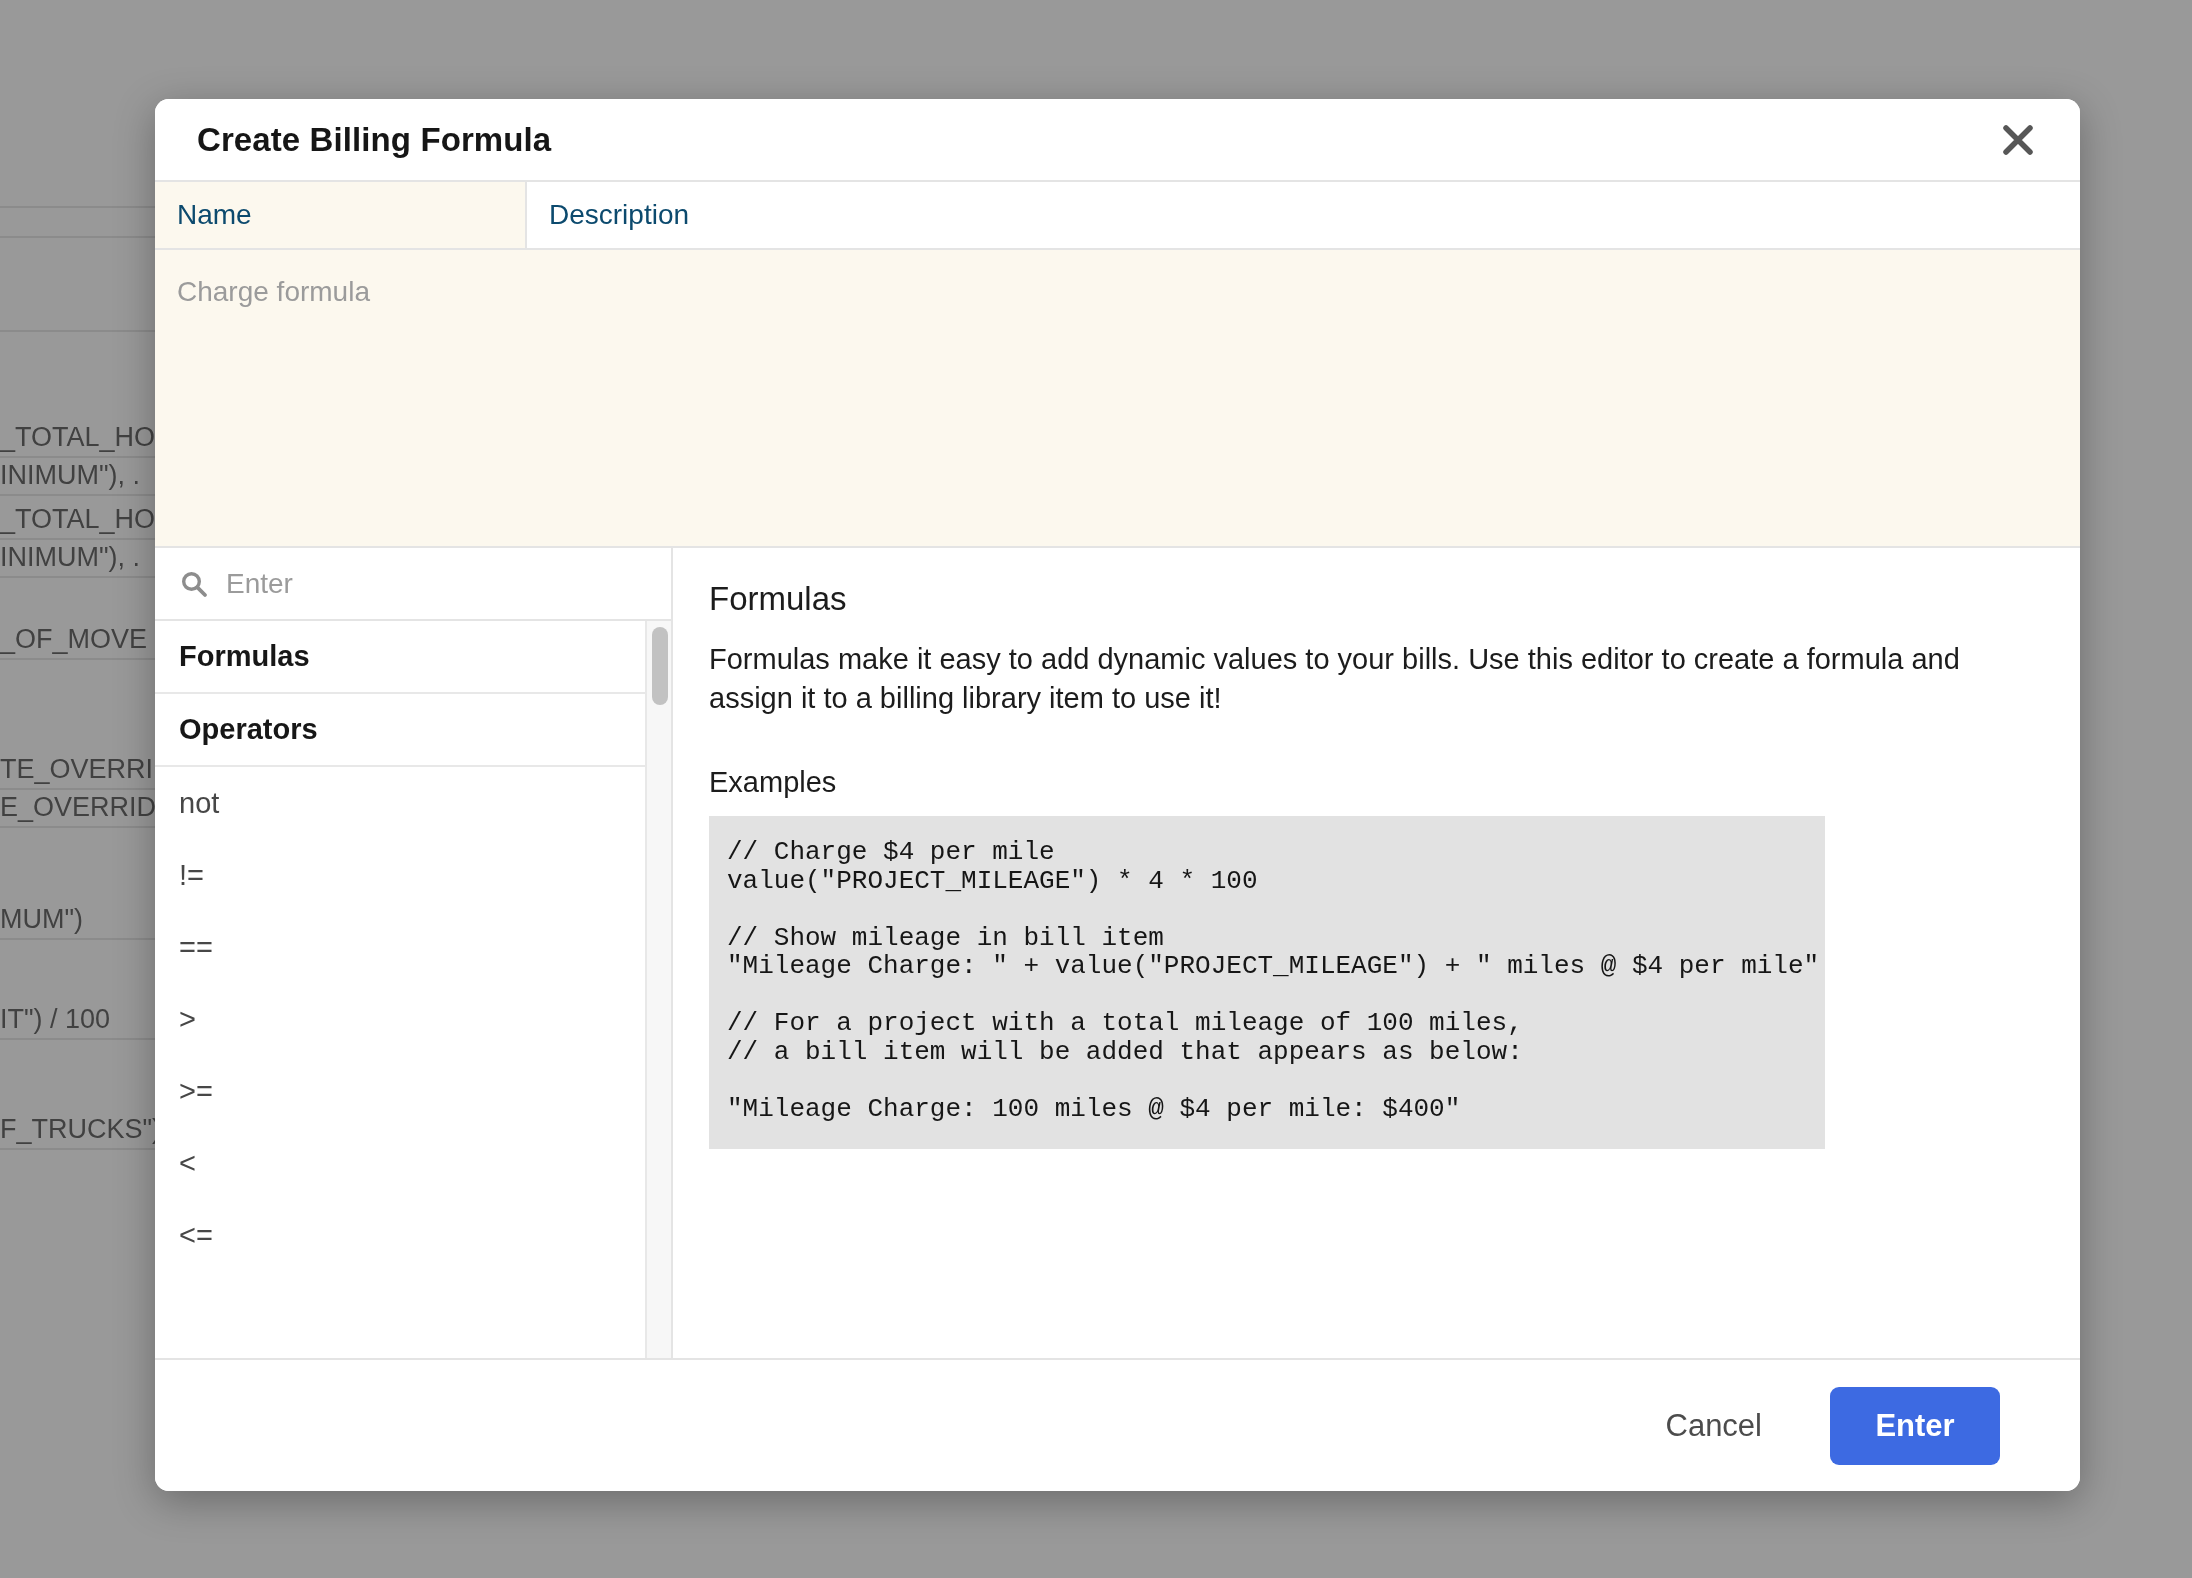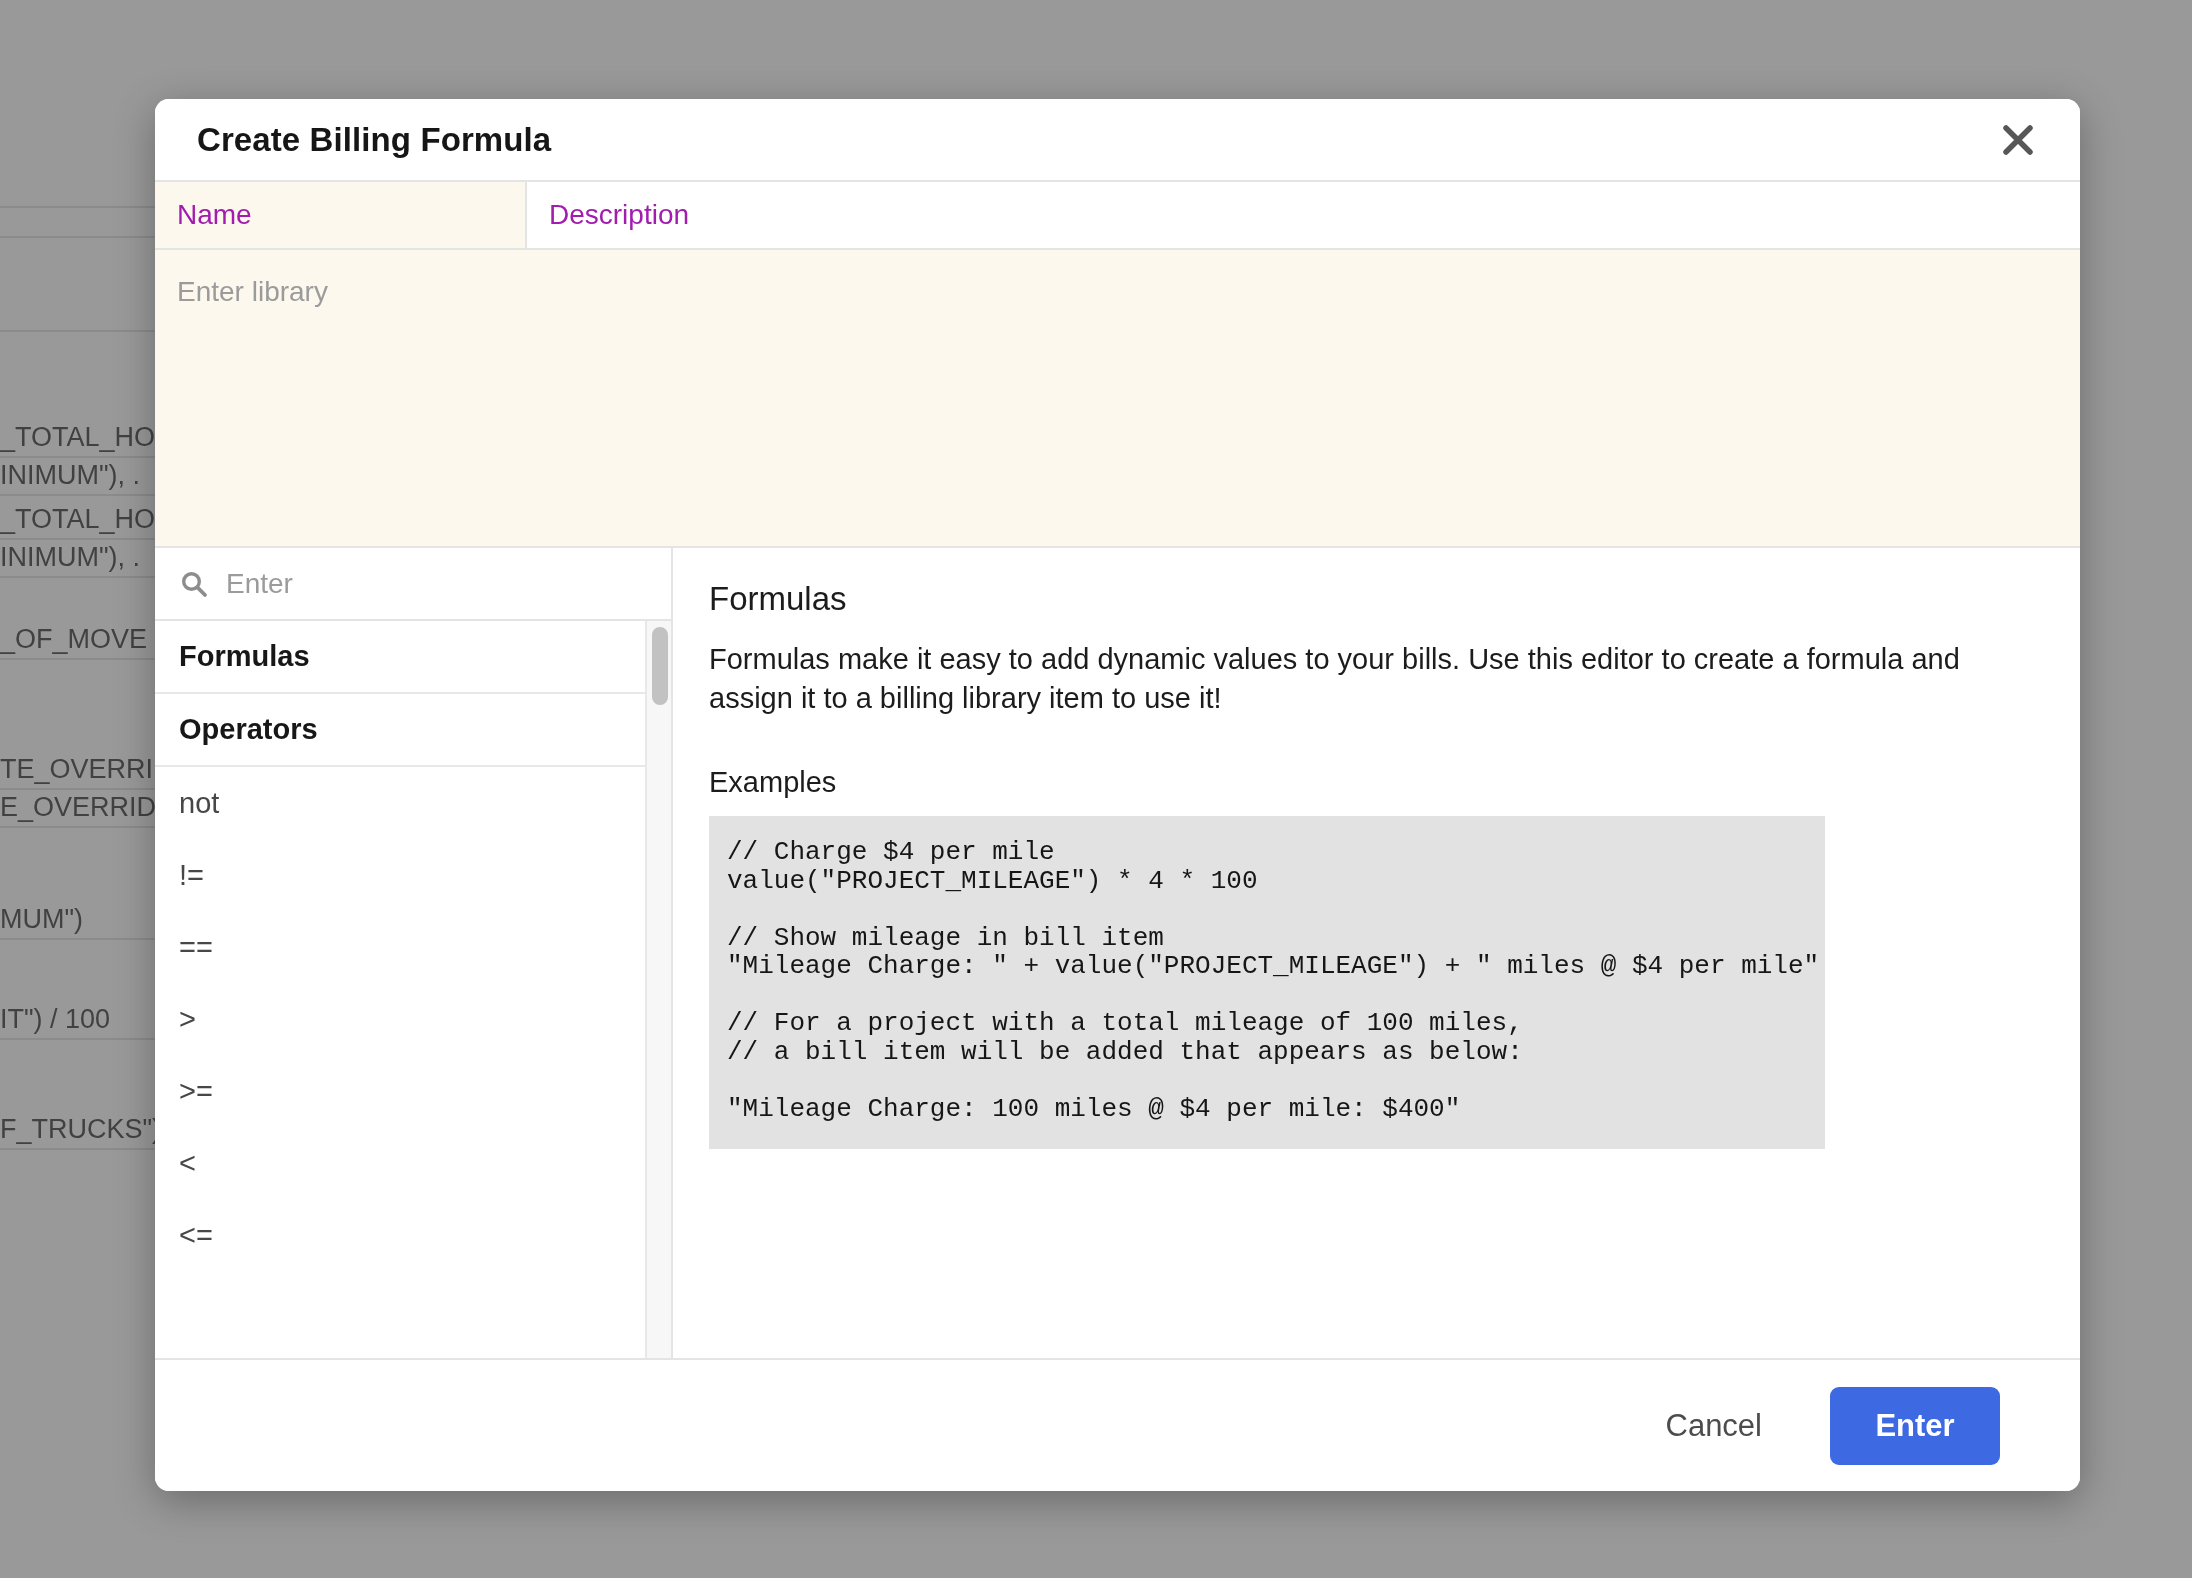--- a/index.html
+++ b/index.html
@@ -105,21 +105,21 @@
   }
   #name-field {
     width: 372px;
     background: #FCF8EE;
     border-right: 2px solid #e4e4e4;
   }
   #description-field {
     flex: 1;
     background: #ffffff;
   }
-  .meta-field .ph { color: #a21caf; }
+  .meta-field .ph { color: #0c4a6e; }
 
   
   #formula-editor {
     flex: 0 0 298px;
     background: #FCF8EE;
     padding: 26px 22px 0 22px;
     font-size: 28px;
     color: #9b9b9b;
     cursor: text;
     border-bottom: 2px solid #e4e4e4;
@@ -310,21 +310,21 @@
   <div id="meta-row">
     <div id="name-field" class="meta-field">
       <span class="ph">Name</span>
     </div>
     <div id="description-field" class="meta-field">
       <span class="ph">Description</span>
     </div>
   </div>
 
   <div id="formula-editor">
-    <span>Enter library</span>
+    <span>Charge formula</span>
   </div>
 
   <div id="body-panes">
 
     <div id="left-pane">
 
       <div id="search-bar">
         <span id="search-icon">
           <svg width="30" height="30" viewBox="0 0 30 30" aria-hidden="true">
             <circle cx="12.5" cy="12.5" r="7.8" fill="none" stroke="#8d8d8d" stroke-width="3.4"></circle>

